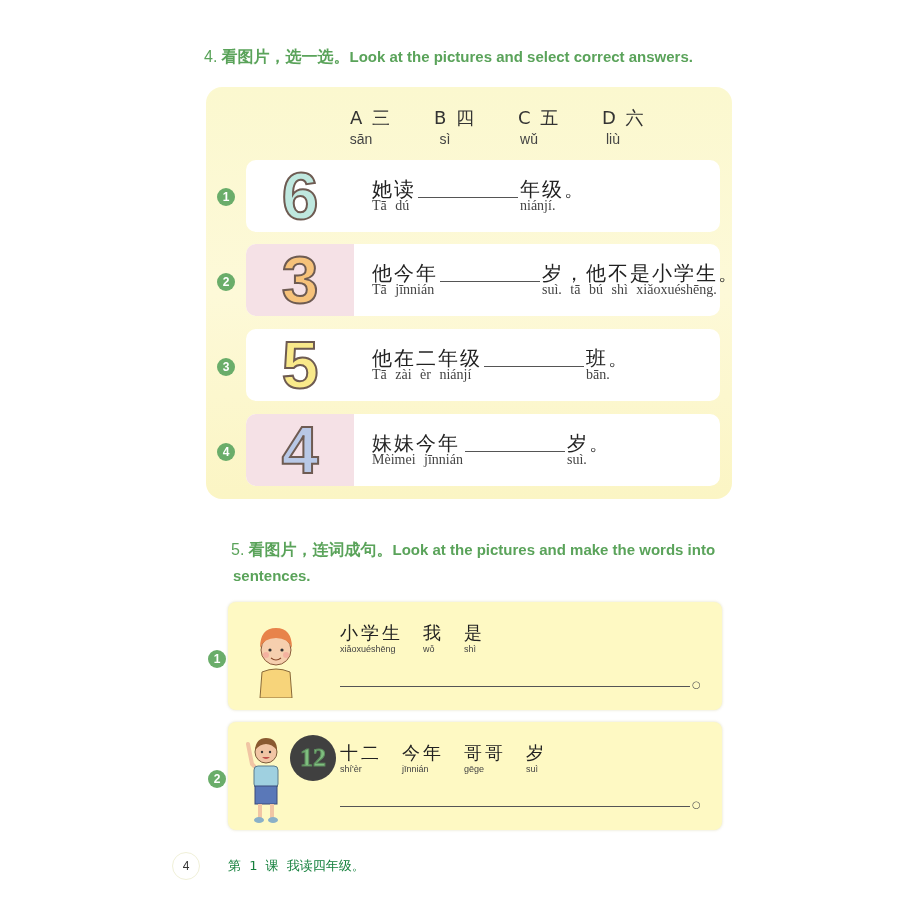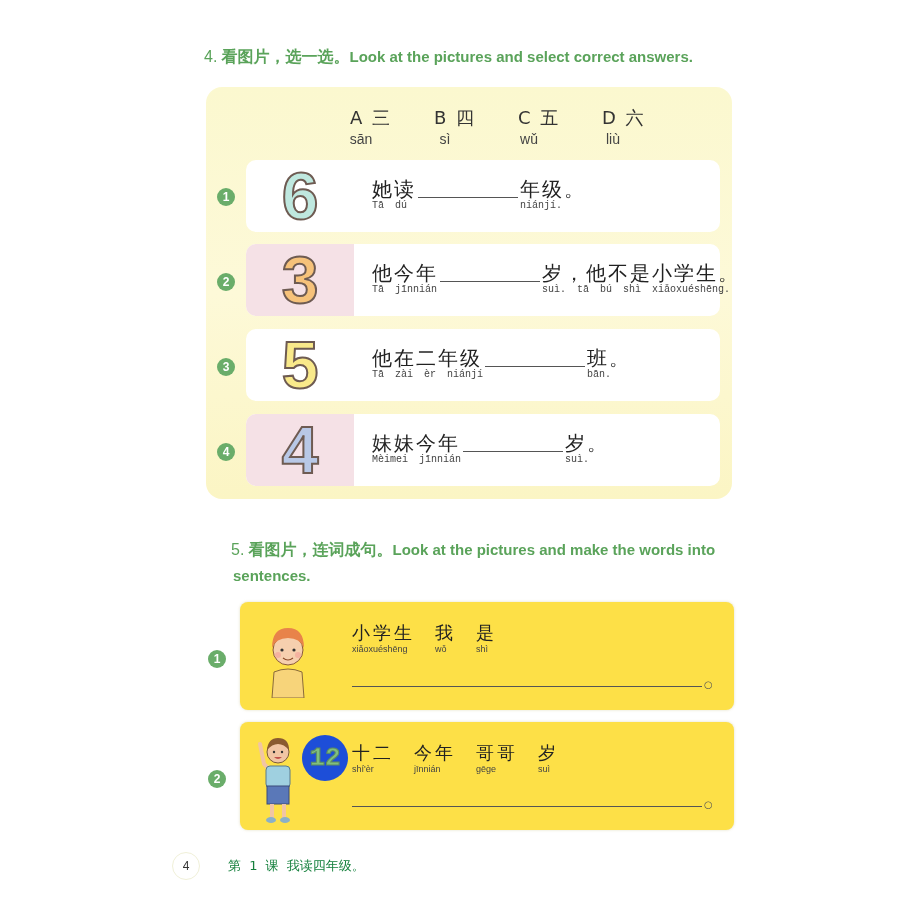--- a/index.html
+++ b/index.html
@@ -21,34 +21,34 @@
     .choice .top { font-family: "DejaVu Sans", sans-serif; font-size: 18px; color: #333; letter-spacing: 2px; white-space: nowrap; margin-left: 24px; }
     .choice .py { font-family: "Liberation Sans", sans-serif; font-size: 14px; color: #444; margin-top: 1px; padding-left: 20px; }
 
     .row { position: absolute; left: 246px; width: 474px; height: 72px; background: #fff; border-radius: 10px; }
     .row .pic { position: absolute; left: 0; top: 0; width: 108px; height: 72px; border-radius: 10px 0 0 10px; display: flex; align-items: center; justify-content: center; }
     .row .pic.pink { background: #f5e1e6; }
     .digit { font-family: "Liberation Sans", sans-serif; font-weight: bold; font-size: 66px; line-height: 66px; -webkit-text-stroke: 2px #6e5b52; }
     .sentence { position: absolute; left: 126px; top: 18px; display: flex; align-items: flex-start; }
     .seg { display: flex; flex-direction: column; }
     .seg .hz { font-family: "DejaVu Serif", serif; font-size: 20px; line-height: 22px; color: #222; letter-spacing: 2px; white-space: nowrap; }
-    .seg .pyrow { font-family: Liberation Mono, monospace; font-size: 10px; color: #444; line-height: 12px; white-space: nowrap; word-spacing: 5px; }
+    .seg .pyrow { font-family: Liberation Serif, serif; font-size: 14px; color: #444; line-height: 12px; white-space: nowrap; word-spacing: 5px; }
     .blank { width: 100px; height: 20px; border-bottom: 1px solid #555; margin: 0 2px; }
 
     .badge { position: absolute; width: 18px; height: 18px; border-radius: 50%; background: #6aad6a; color: #fff; font-family: "Liberation Sans", sans-serif; font-weight: bold; font-size: 12px; text-align: center; line-height: 18px; }
 
-    .card { position: absolute; left: 240px; width: 494px; height: 108px; background: #fde047; border-radius: 8px; box-shadow: 0 0 3px rgba(220,215,180,0.8); }
+    .card { position: absolute; left: 228px; width: 494px; height: 108px; background: #fef9c3; border-radius: 8px; box-shadow: 0 0 3px rgba(220,215,180,0.8); }
     .card .words { position: absolute; left: 112px; top: 20px; display: flex; gap: 20px; }
     .card .word .hz { font-family: "DejaVu Serif", serif; font-size: 18px; line-height: 22px; letter-spacing: 3px; white-space: nowrap; }
     .card .word .py { font-family: "Liberation Sans", sans-serif; font-size: 9px; color: #444; }
     .card .line { position: absolute; left: 112px; top: 84px; width: 350px; border-bottom: 1px solid #555; }
     .card .dot { position: absolute; left: 464px; top: 77px; font-size: 10px; color: #555; }
 
     .kid { position: absolute; }
-    .num12 { position: absolute; left: 302px; top: 735px; width: 46px; height: 46px; border-radius: 50%; background: #1d4ed8; color: #7fbf7f; font-family: Liberation Mono, monospace; font-weight: bold; font-size: 26px; text-align: center; line-height: 46px; -webkit-text-stroke: 1px #5e8d5e; }
+    .num12 { position: absolute; left: 290px; top: 735px; width: 46px; height: 46px; border-radius: 50%; background: #404040; color: #7fbf7f; font-family: Liberation Serif, serif; font-weight: bold; font-size: 26px; text-align: center; line-height: 46px; -webkit-text-stroke: 1px #5e8d5e; }
 
     .footer { position: absolute; left: 172px; top: 852px; display: flex; align-items: center; }
     .pagenum { width: 28px; height: 28px; border-radius: 50%; border: 1px solid #f0f0d8; text-align: center; line-height: 26px; font-family: "Liberation Sans", sans-serif; font-size: 12px; color: #333; }
     .lesson { margin-left: 28px; font-family: "DejaVu Sans", sans-serif; font-size: 13px; color: #15803d; word-spacing: 4px; }
   </style>
 </head>
 <body>
 
 <div id="h4" class="heading">
   <span class="num">4.</span>

